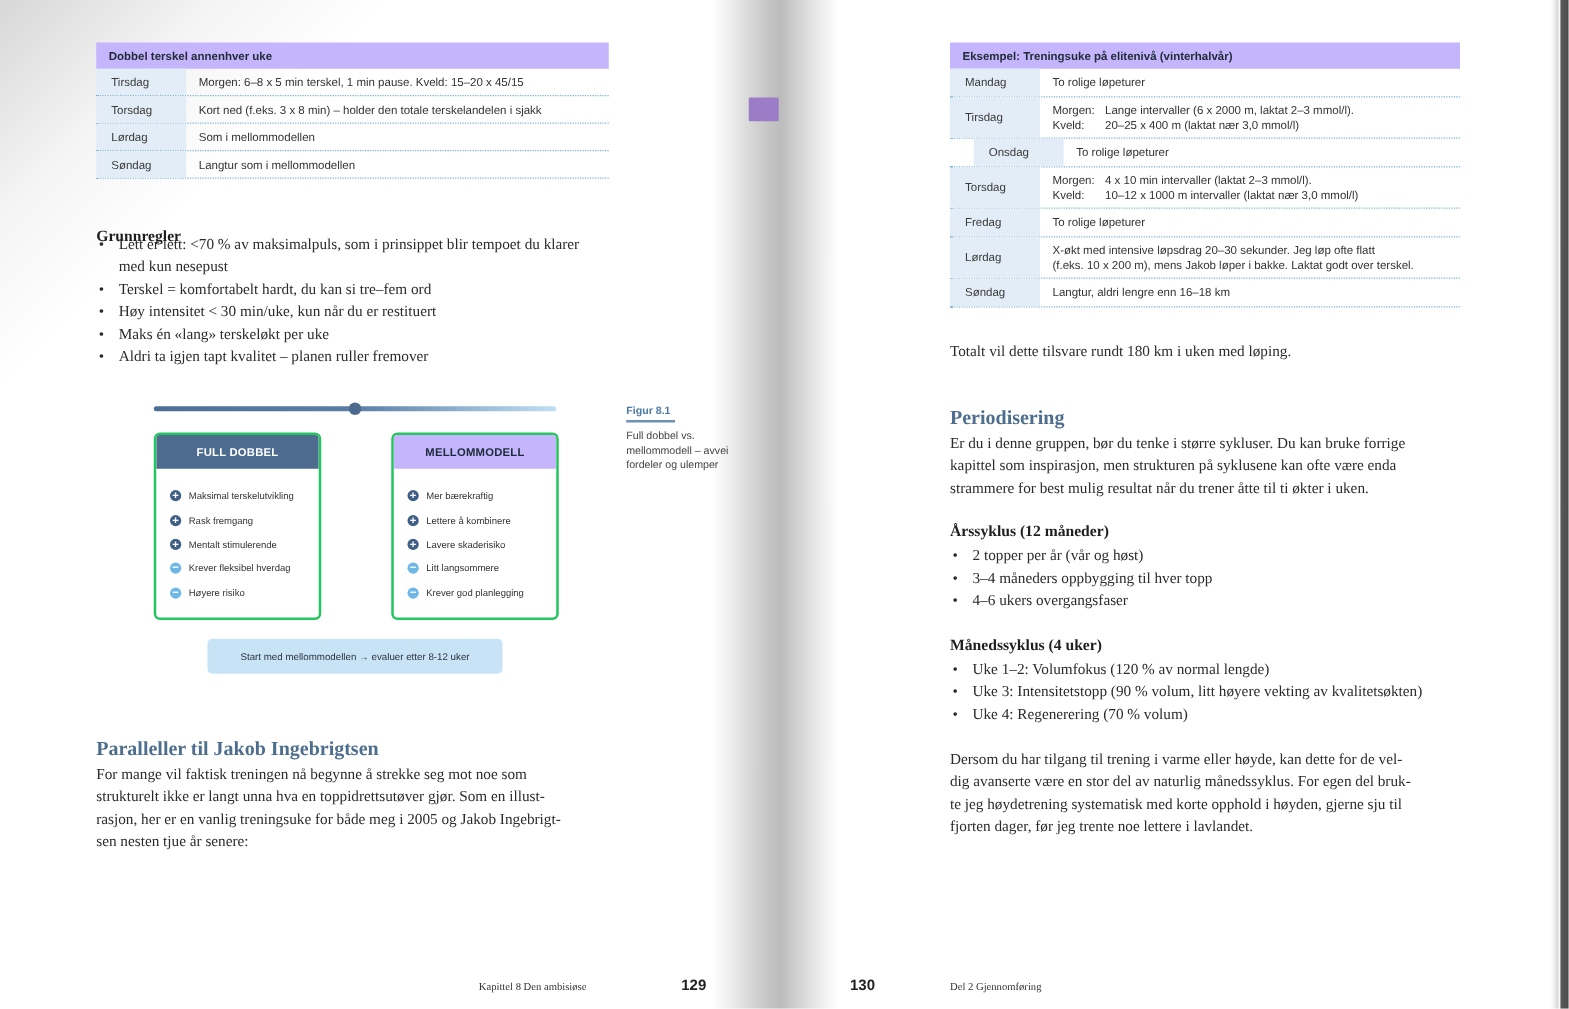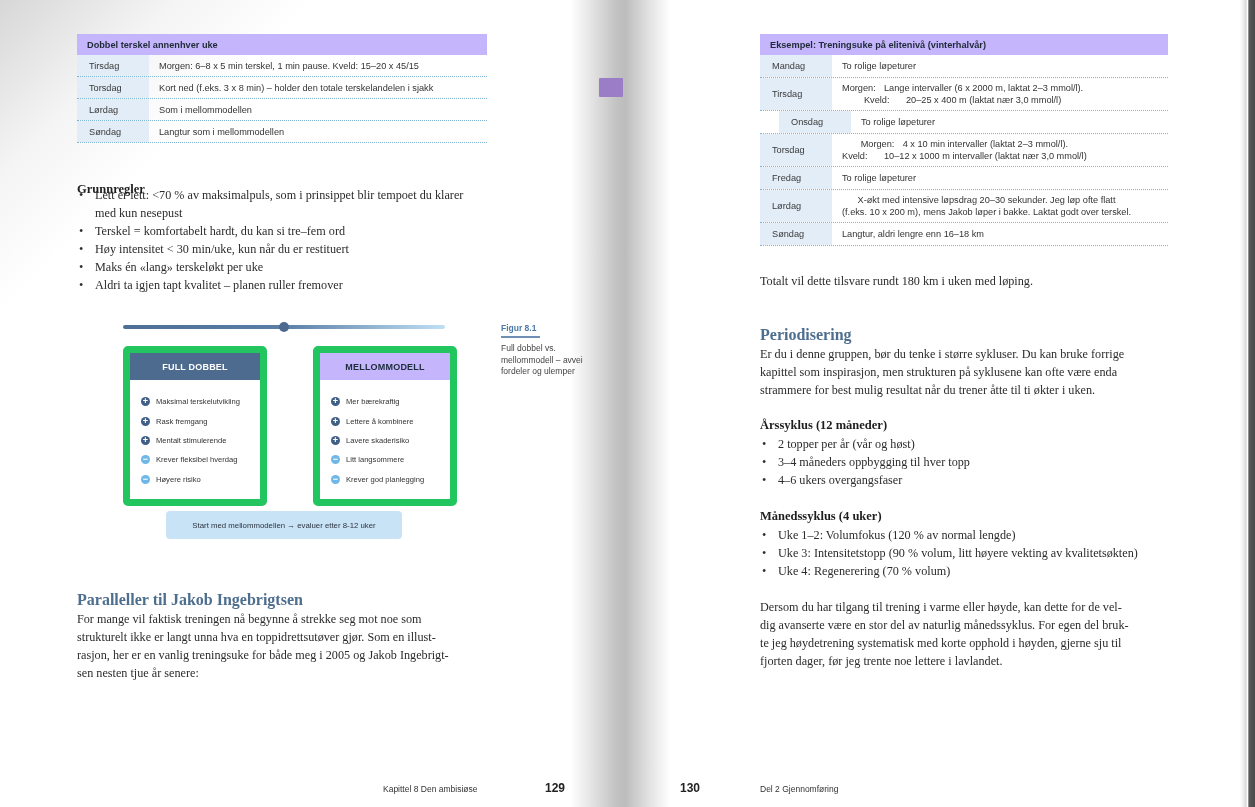--- a/index.html
+++ b/index.html
@@ -32,42 +32,42 @@
   .wtable { position: absolute; border-collapse: collapse; font-size: 9.2px; color: #333; }
   .wtable .thead {
     background: #c4b5fd; font-weight: bold; color: #1f2a36;
     height: 21px; padding: 0 10px; display: flex; align-items: center;
   }
   .wtable .row { display: flex; border-bottom: 1px dotted #7fb6d6; }
   .wtable .day {
     width: 60px; flex: none; background: #e3edf7; padding: 0 0 0 12px;
     display: flex; align-items: center; color: #3a3a3a;
   }
-  .wtable .desc { padding: 0 10px; display: flex; flex-direction: column; justify-content: center; align-items: center; }
+  .wtable .desc { padding: 0 10px; display: flex; flex-direction: column; justify-content: center; }
   .desc .line { white-space: nowrap; line-height: 12px; }
   .lbl { display: inline-block; width: 42px; }
   .heading-bold { position: absolute; font-family: "Liberation Serif", serif; font-weight: bold; font-size: 12.5px; color: #1e1e1e; }
   .section-title { position: absolute; font-family: "Liberation Serif", serif; font-weight: bold; font-size: 16px; color: #4e6e8e; }
   .body-text { position: absolute; font-family: "Liberation Serif", serif; font-size: 12.2px; line-height: 18px; color: #2b2b2b; }
   .bullets { position: absolute; margin: 0; padding: 0; list-style: none; font-family: "Liberation Serif", serif; font-size: 12.2px; line-height: 18px; color: #2b2b2b; }
   .bullets li { position: relative; padding-left: 18px; }
   .bullets li::before { content: "•"; position: absolute; left: 2px; top: 0; }
 
   
   .slider-track {
     position: absolute; left: 123px; top: 325px; width: 322px; height: 4px; border-radius: 2px;
     background: linear-gradient(90deg, #4d6f96 0%, #5a7ea6 50%, #bfe0f4 100%);
   }
   .slider-knob {
     position: absolute; left: 279px; top: 322px; width: 10px; height: 10px; border-radius: 50%;
     background: #4d6a8e;
   }
   .card {
     position: absolute; top: 346px; width: 130px; height: 146px;
-    border: 7px solid #22c55e; border-radius: 5px; background: #fff; overflow: hidden;
+    border: 2px solid #22c55e; border-radius: 5px; background: #fff; overflow: hidden;
   }
   .card-head {
     height: 27px; display: flex; align-items: center; justify-content: center;
     font-size: 9px; font-weight: bold; letter-spacing: 0.2px;
   }
   .card-a .card-head { background: #4c6b8e; color: #ffffff; }
   .card-b .card-head { background: #c4b5fd; color: #1c2b3a; }
   .card-list { list-style: none; margin: 0; padding: 12px 0 0 11px; }
   .card-list li { display: flex; align-items: center; height: 19.4px; font-size: 7.6px; color: #333; white-space: nowrap; }
   .pm {
@@ -84,21 +84,21 @@
     font-size: 7.8px; color: #2b3440;
   }
   .fig-caption-title {
     position: absolute; left: 501px; top: 323px; font-size: 8.5px; font-weight: bold; color: #4c7aa8;
     border-bottom: 2px solid #6f8fb4; padding-bottom: 3px; width: 39px;
   }
   .fig-caption-text {
     position: absolute; left: 501px; top: 343px; width: 90px; font-size: 8.5px; line-height: 11.5px; color: #444;
   }
 
-  .footer-text { position: absolute; top: 784px; font-size: 8.5px; color: #333; }
+  .footer-text { position: absolute; top: 784px; font-size: 8.5px; color: #333; font-family: Liberation Serif, serif; }
   .footer-num { position: absolute; top: 781px; font-size: 12px; font-weight: bold; color: #222; }
 </style>
 </head>
 <body>
 
 <div class="page page-left"></div>
 <div class="page page-right"></div>
 <div class="gutter"></div>
 <div class="right-edge"></div>
 <div class="bookmark-tab"></div>

